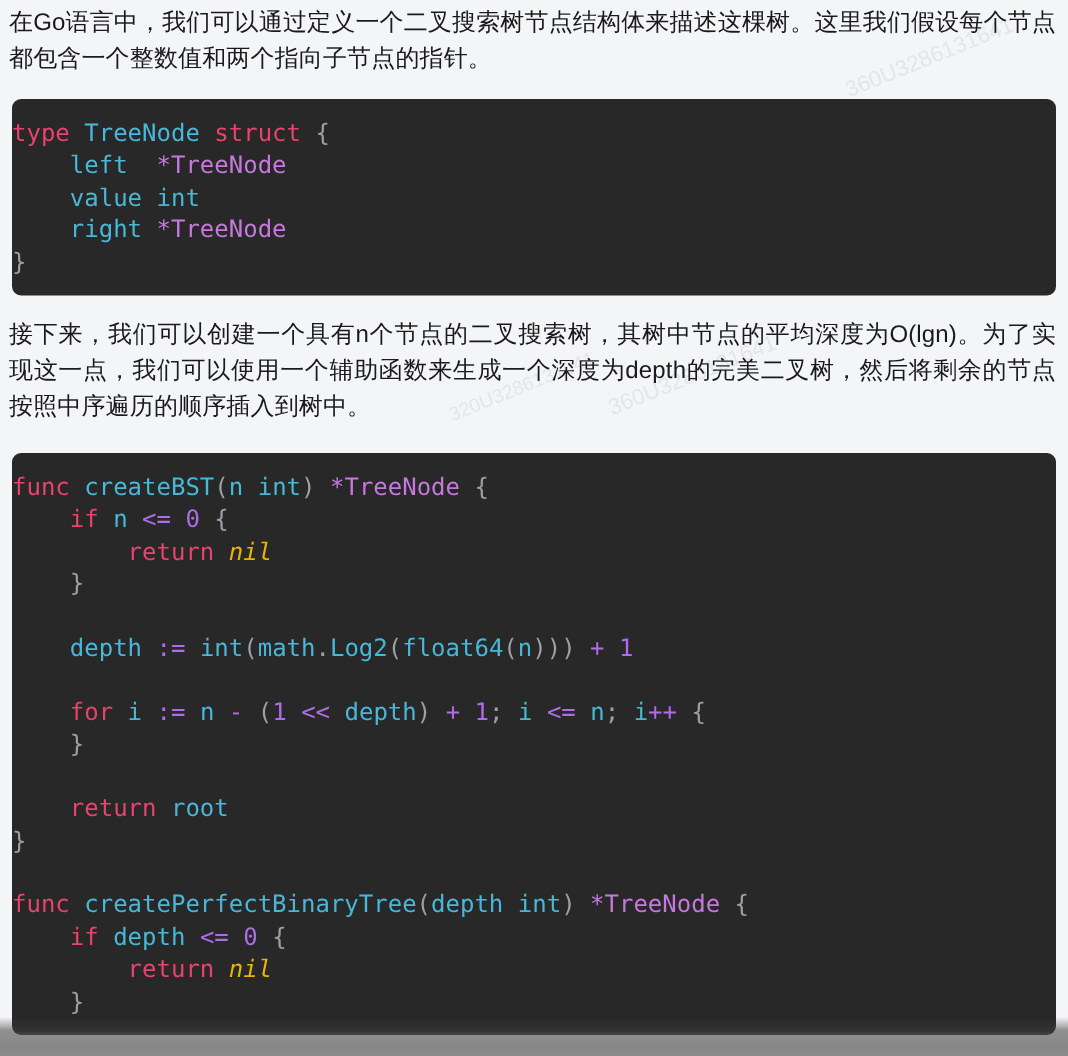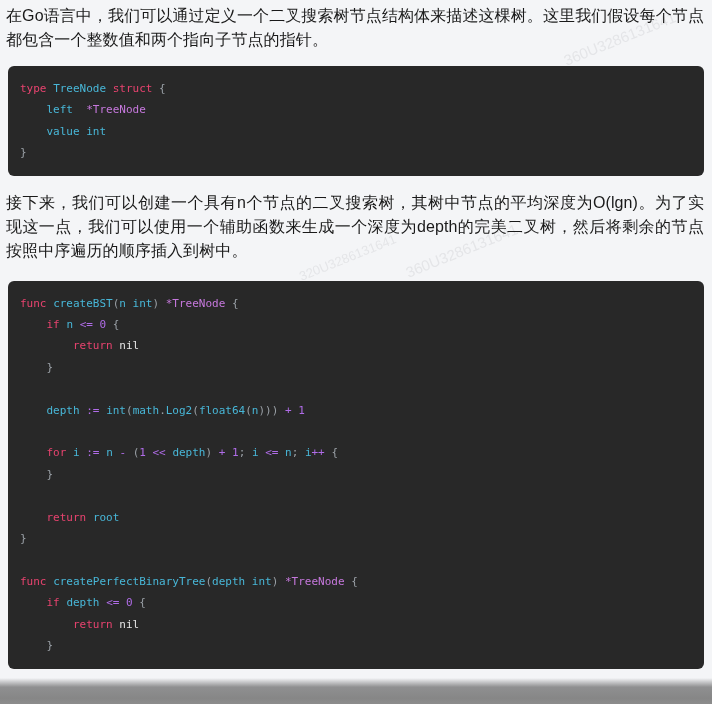--- a/index.html
+++ b/index.html
@@ -52,36 +52,35 @@
     overflow: hidden;
   }
   .code-block.first {
     margin-top: 14px;
   }
   .code-block.second {
     margin-top: 18px;
   }
   .code-line {
     font-family: "DejaVu Sans Mono", "Liberation Mono", monospace;
-    font-size: 11px;
+    font-size: 16px;
     line-height: 21.4px;
     white-space: pre;
-    padding-left: 12px;
     color: #cfd2d6;
     min-height: 21.4px;
   }
 
   
   .t-kw   { color: #e8436f; }   
   .t-fn   { color: #48b7d8; }   
   .t-typ  { color: #c678dd; }   
   .t-op   { color: #b06ce8; }   
   .t-num  { color: #b06ce8; }   
   .t-pun  { color: #9aa0a6; }   
-  .t-nil  { color: #e5e5e5; }   
+  .t-nil  { color: #eab308; font-style: italic; }   
 
   
   .bottom-fade {
     position: absolute;
     left: 0;
     right: 0;
     bottom: 0;
     height: 26px;
     background: linear-gradient(to bottom, rgba(40,40,40,0) 0%, rgba(60,60,60,0.55) 35%, rgba(125,125,125,0.92) 78%, rgba(140,140,140,1) 100%);
     z-index: 8;
@@ -114,20 +113,21 @@
   <div class="watermark wm-a">360U3286131641</div>
   <div class="watermark wm-c">320U3286131641</div>
   <div class="watermark wm-b">360U3286131641</div>
 
   <p class="para para-1">在Go语言中，我们可以通过定义一个二叉搜索树节点结构体来描述这棵树。这里我们假设每个节点都包含一个整数值和两个指向子节点的指针。</p>
 
   <div class="code-block first">
     <div class="code-line"><span class="t-kw">type</span> <span class="t-fn">TreeNode</span> <span class="t-kw">struct</span> <span class="t-pun">{</span></div>
     <div class="code-line">    <span class="t-fn">left</span>  <span class="t-typ">*TreeNode</span></div>
     <div class="code-line">    <span class="t-fn">value</span> <span class="t-fn">int</span></div>
+    <div class="code-line">    <span class="t-fn">right</span> <span class="t-typ">*TreeNode</span></div>
     <div class="code-line"><span class="t-pun">}</span></div>
   </div>
 
   <p class="para para-2">接下来，我们可以创建一个具有n个节点的二叉搜索树，其树中节点的平均深度为O(lgn)。为了实现这一点，我们可以使用一个辅助函数来生成一个深度为depth的完美二叉树，然后将剩余的节点按照中序遍历的顺序插入到树中。</p>
 
   <div class="code-block second">
     <div class="code-line"><span class="t-kw">func</span> <span class="t-fn">createBST</span><span class="t-pun">(</span><span class="t-fn">n</span> <span class="t-fn">int</span><span class="t-pun">)</span> <span class="t-typ">*TreeNode</span> <span class="t-pun">{</span></div>
     <div class="code-line">    <span class="t-kw">if</span> <span class="t-fn">n</span> <span class="t-op">&lt;=</span> <span class="t-num">0</span> <span class="t-pun">{</span></div>
     <div class="code-line">        <span class="t-kw">return</span> <span class="t-nil">nil</span></div>
     <div class="code-line">    <span class="t-pun">}</span></div>

